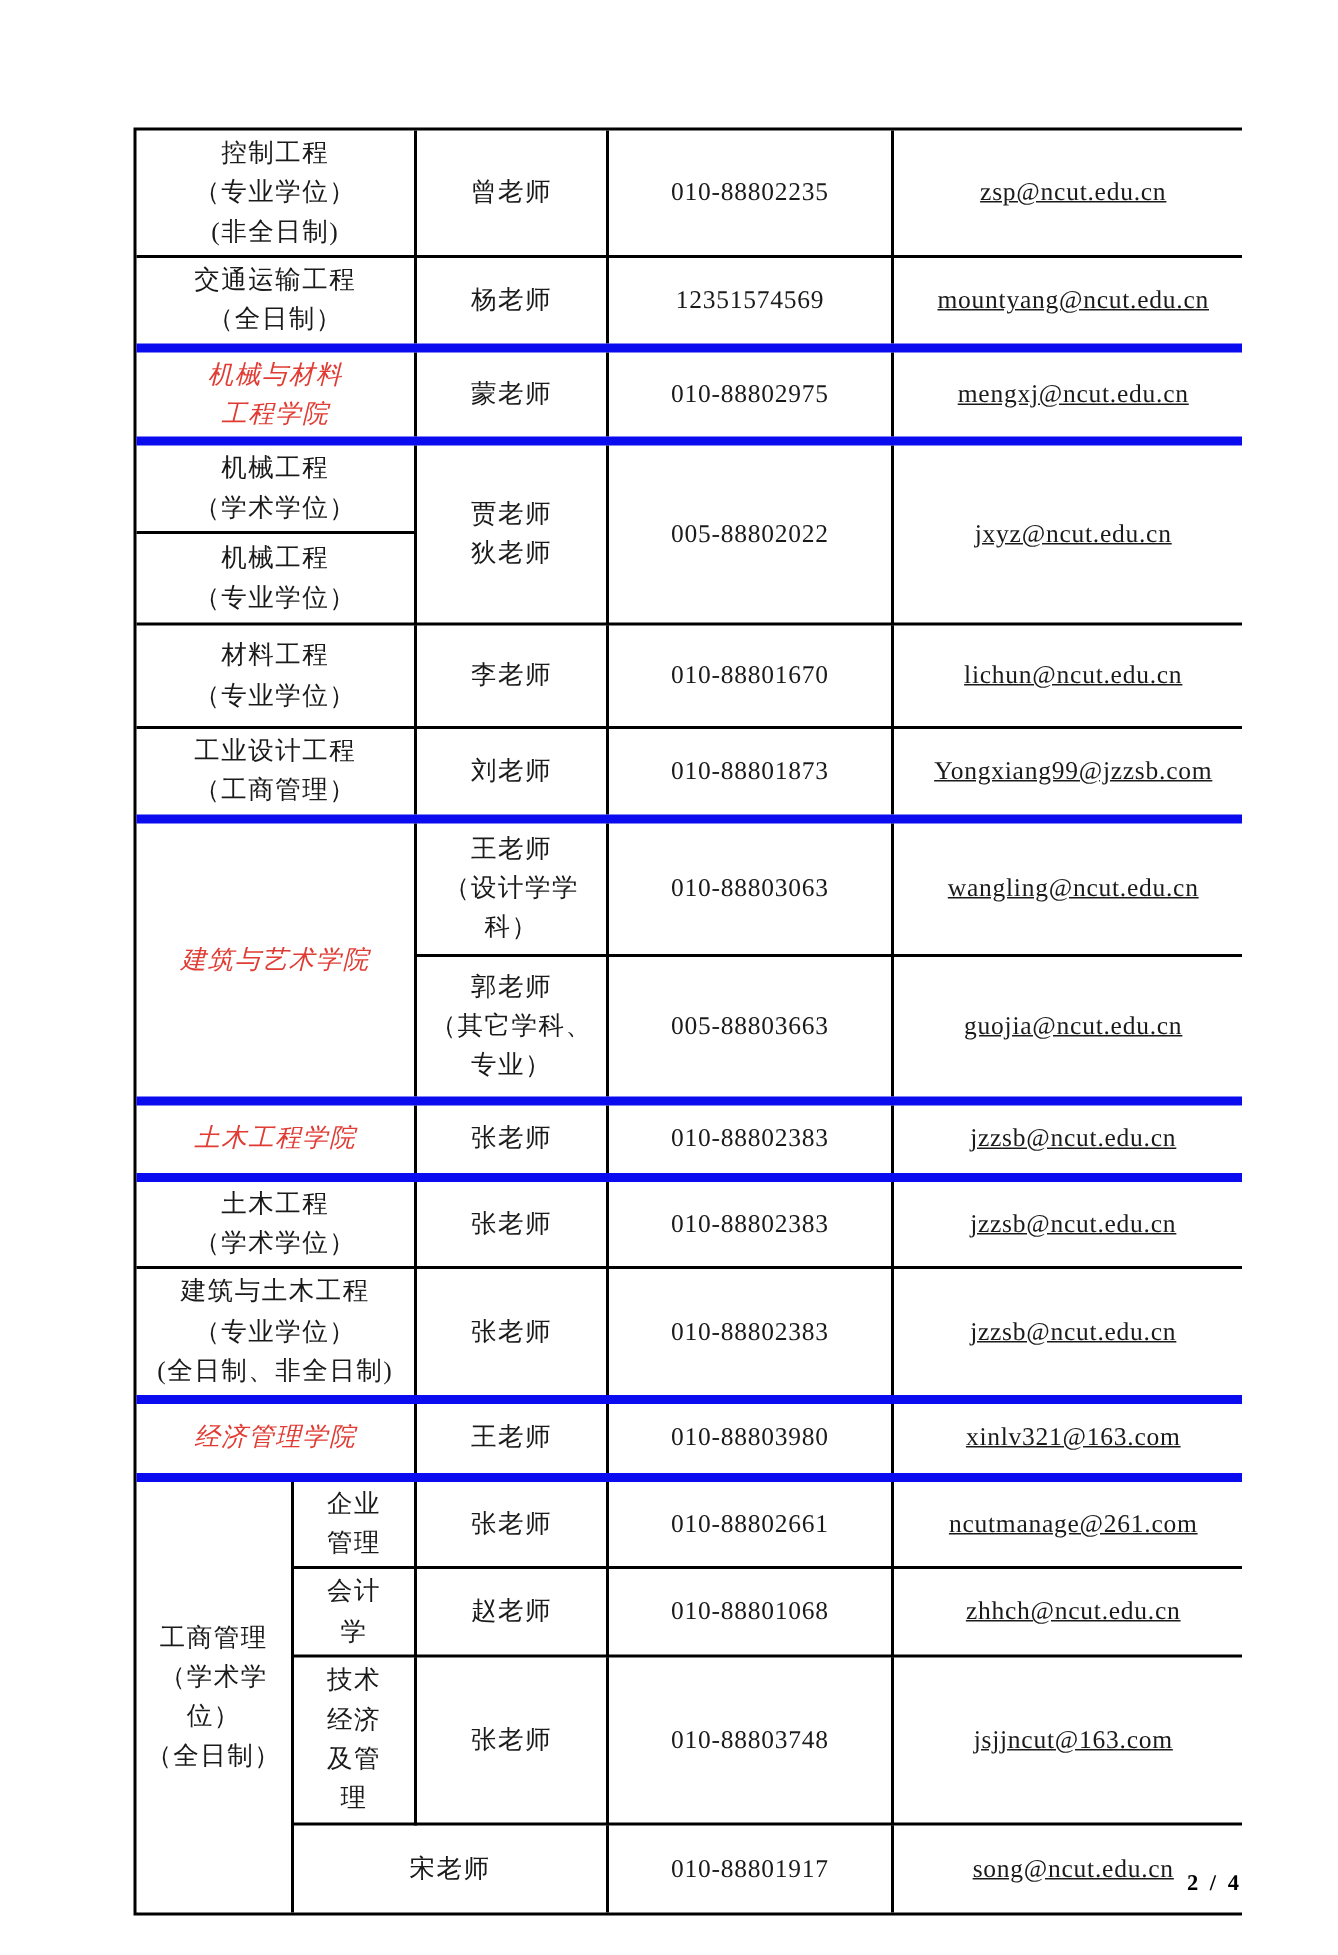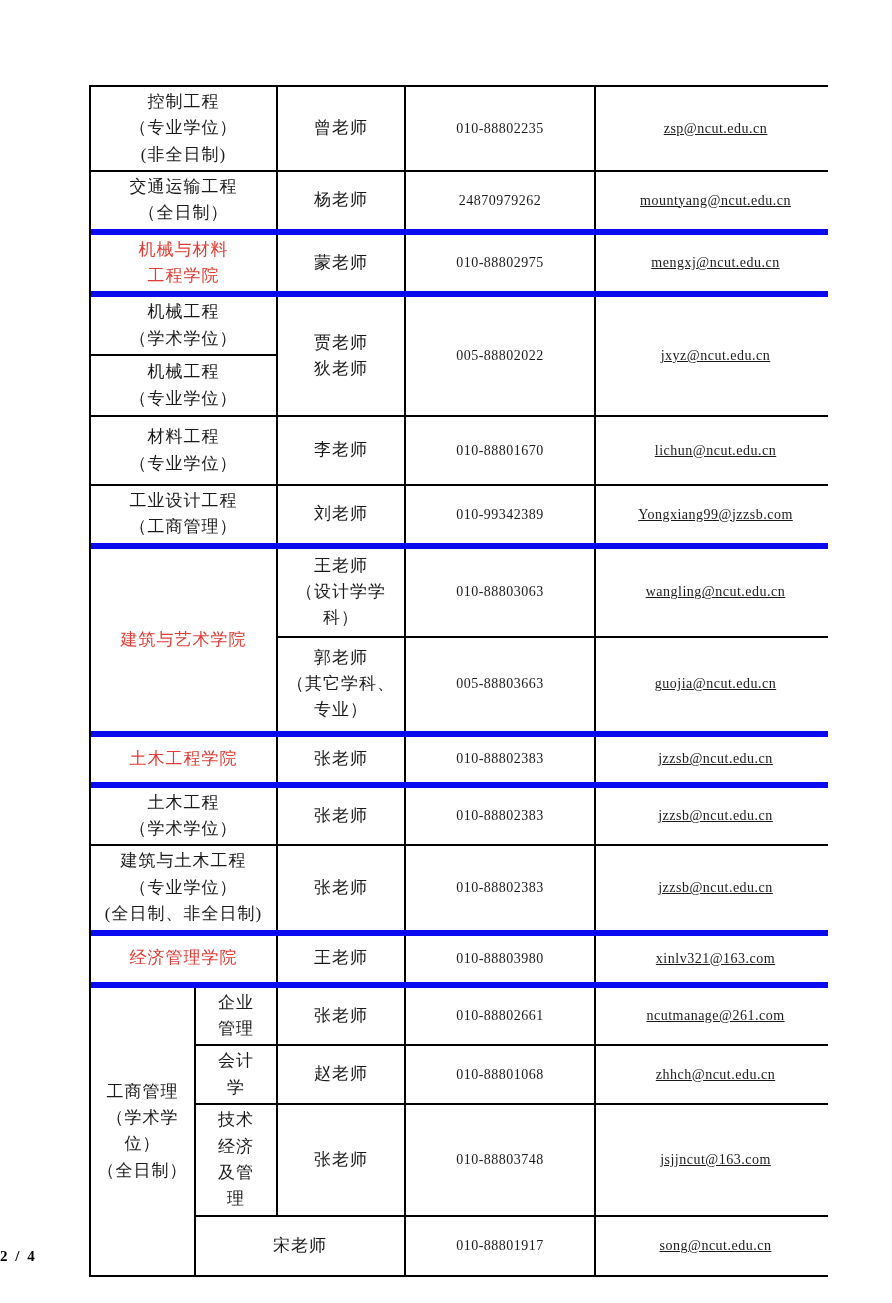--- a/index.html
+++ b/index.html
@@ -32,35 +32,35 @@
     vertical-align:middle;
     font-size:17px;
     line-height:1.55;
     white-space:pre-line;
     letter-spacing:1px;
     word-break:break-word;
     overflow:hidden;
   }
   td.nr{border-right:none;text-decoration:underline;}
   td.nb{border-bottom:none;}
-  td.latin{letter-spacing:0.5px;white-space:nowrap;font-size:14px;}
-  td.red{color:var(--section-red);}
+  td.latin{letter-spacing:0.5px;white-space:nowrap;font-size:17px;}
+  td.red{color:var(--section-red);font-style:italic;}
   tr.bar td{
     border:none;
     background:var(--separator-blue);
     height:6px;
     padding:0;
     font-size:0;
     line-height:0;
   }
   .footer{
     position:absolute;
     top:1233px;left:0;
     width:100%;
-    text-align:left;
+    text-align:right;
     font-weight:bold;
     font-size:15px;
     letter-spacing:2px;
     color:#000;
   }
 </style>
 </head>
 <body>
 
 <div class="page">
@@ -81,21 +81,21 @@
 (非全日制)</td>
       <td>曾老师</td>
       <td class="latin">010-88802235</td>
       <td class="latin nr">zsp@ncut.edu.cn</td>
     </tr>
 
     <tr style="height:54px">
       <td colspan="2" class="nb">交通运输工程
 （全日制）</td>
       <td class="nb">杨老师</td>
-      <td class="latin nb">24870979262</td>
+      <td class="latin nb">12351574569</td>
       <td class="latin nr nb">mountyang@ncut.edu.cn</td>
     </tr>
 
     <tr class="bar">
           <td colspan="5" class="nr nb"></td>
         </tr>
 
     <tr style="height:49px">
       <td colspan="2" class="red nb">机械与材料
 工程学院</td>
@@ -126,21 +126,21 @@
 （专业学位）</td>
       <td>李老师</td>
       <td class="latin">010-88801670</td>
       <td class="latin nr">lichun@ncut.edu.cn</td>
     </tr>
 
     <tr style="height:51px">
       <td colspan="2" class="nb">工业设计工程
 （工商管理）</td>
       <td class="nb">刘老师</td>
-      <td class="latin nb">010-99342389</td>
+      <td class="latin nb">010-88801873</td>
       <td class="latin nr nb">Yongxiang99@jzzsb.com</td>
     </tr>
 
     <tr class="bar">
           <td colspan="5" class="nr nb"></td>
         </tr>
 
     <tr style="height:89px">
       <td colspan="2" rowspan="2" class="red nb">建筑与艺术学院</td>
       <td>王老师

